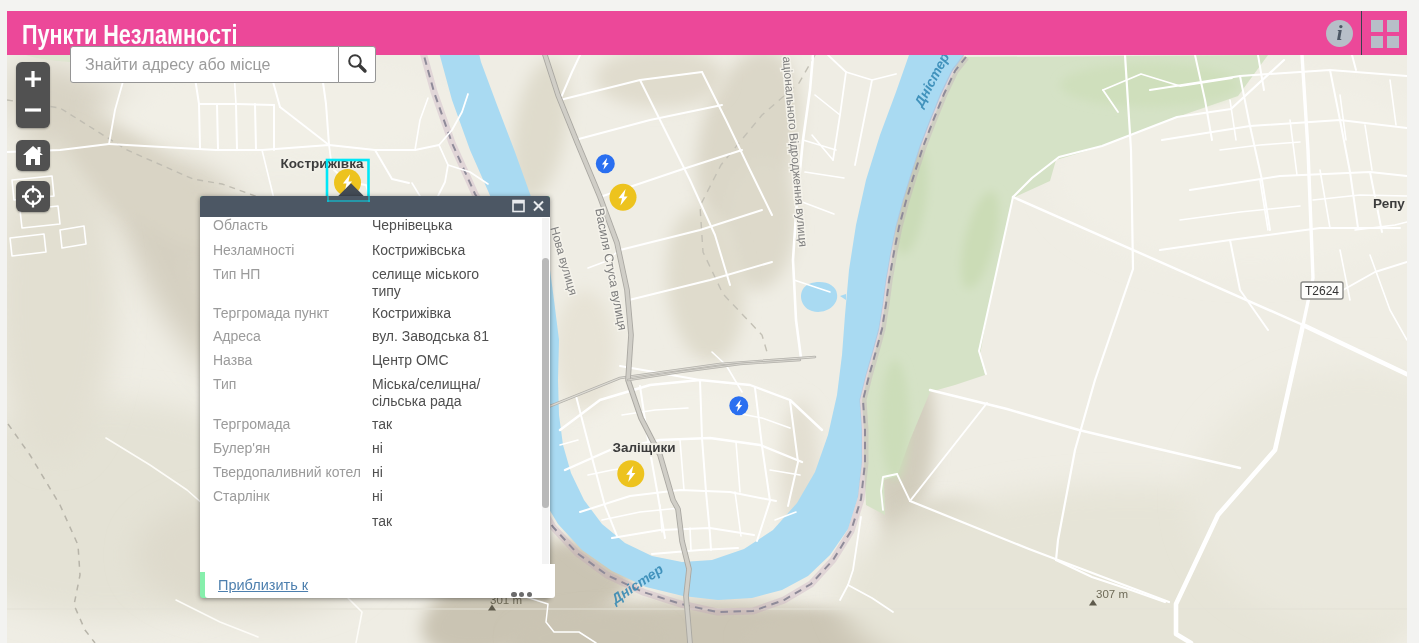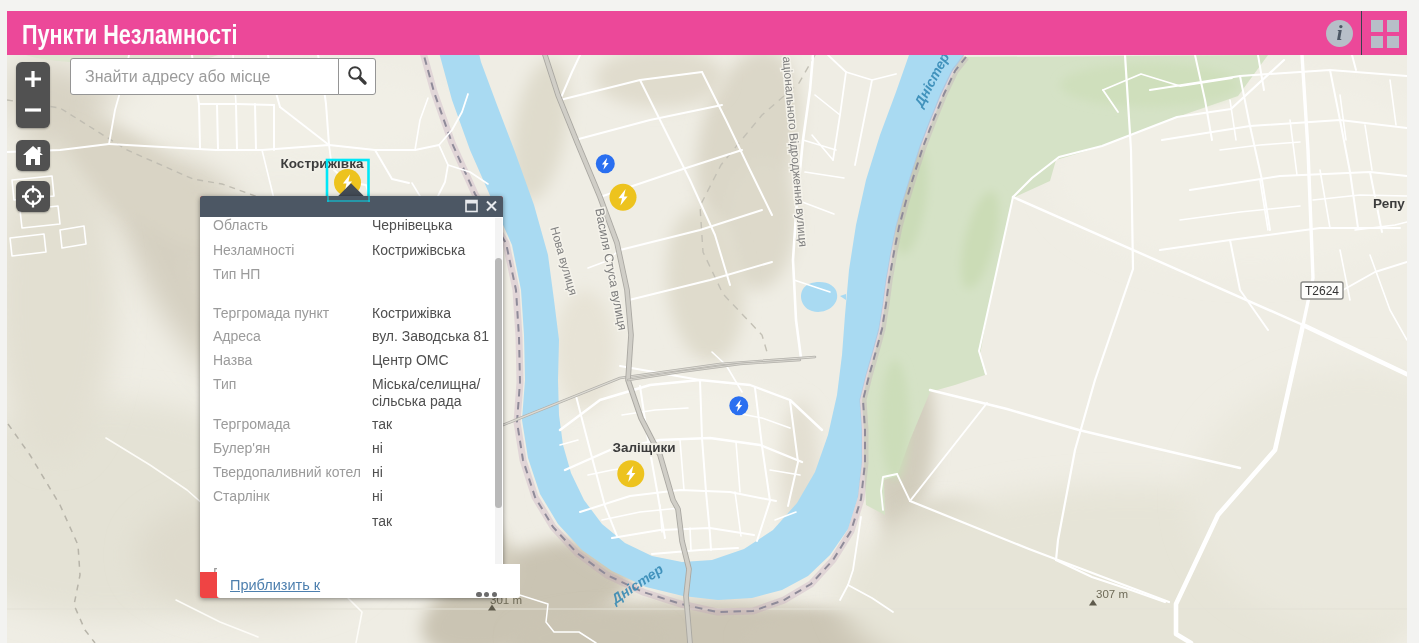--- a/index.html
+++ b/index.html
@@ -12,33 +12,33 @@
   .infocirc{position:absolute;left:1319px;top:9px;width:27px;height:27px;border-radius:50%;background:#b7bfc8;color:#4c5764;text-align:center;}
   .infocirc span{font-family:"Liberation Serif",serif;font-style:italic;font-weight:bold;font-size:22px;line-height:26px;}
   .grid4{position:absolute;left:1364px;top:9px;width:27px;height:27px;}
   .grid4 i{position:absolute;width:12px;height:12px;background:#b7bfc8;}
   
   .ctl{position:absolute;background:#515151;border-radius:6px;box-shadow:0 1px 2px rgba(0,0,0,.3);}
   #zoomctl{left:16px;top:62px;width:34px;height:66px;}
   #homectl{left:16px;top:140px;width:34px;height:31px;}
   #locctl{left:16px;top:181px;width:34px;height:31px;}
   
-  #search{position:absolute;left:70px;top:58px;width:306px;height:37px;}
+  #search{position:absolute;left:70px;top:46px;width:306px;height:37px;}
   #search input{position:absolute;left:0;top:0;width:269px;height:37px;border:1px solid #959595;border-radius:3px 0 0 3px;box-sizing:border-box;padding:0 0 0 14px;font-size:16px;color:#444;font-family:"Liberation Sans",sans-serif;outline:none;background:#fff;}
   #search input::placeholder{color:#9b9b9b;opacity:1;}
   #searchbtn{position:absolute;left:268px;top:0;width:38px;height:37px;background:#fff;border:1px solid #959595;border-radius:0 3px 3px 0;box-sizing:border-box;}
   
   #ppointer{position:absolute;left:342px;top:187px;width:18px;height:18px;background:#434b55;transform:rotate(45deg);}
-  #popup{position:absolute;left:200px;top:196px;width:303px;height:402px;background:#ef4444;border-radius:3px;box-shadow:0 1px 5px rgba(0,0,0,.45);}
+  #popup{position:absolute;left:200px;top:196px;width:303px;height:402px;background:#86efac;border-radius:3px;box-shadow:0 1px 5px rgba(0,0,0,.45);padding-left:47px;}
   #popup .phead{position:absolute;left:0;top:0;width:100%;height:21px;background:#4c5764;border-radius:3px 3px 0 0;}
   #popup .pbody{position:absolute;left:0;top:21px;width:100%;height:355px;overflow:hidden;background:#fff;}
   .prow{position:absolute;font-size:14px;line-height:17px;}
   .plab{color:#9b9b9b;left:13px;width:152px;}
   .pval{color:#4f4f4f;left:172px;width:122px;}
-  #pfoot{position:absolute;left:17px;top:368px;width:100%;height:34px;background:#fff;border-radius:0 0 3px 3px;}
+  #pfoot{position:absolute;left:5px;top:368px;width:100%;height:34px;background:#fff;border-radius:0 0 3px 3px;}
   #pfoot a{position:absolute;left:13px;top:13px;font-size:14.5px;color:#4d7fae;text-decoration:underline;}
   .dots{position:absolute;right:23px;top:19px;}
   .dots i{display:inline-block;width:5.5px;height:5.5px;border-radius:50%;background:#6b6b6b;margin-left:2.2px;}
   #sbar{position:absolute;right:1.5px;top:22px;width:7px;height:356px;background:#f3f3f3;}
   #sthumb{position:absolute;right:1.5px;top:62px;width:7px;height:250px;background:#b9b9b9;border-radius:4px;}
   .cyanline{position:absolute;background:rgba(0,215,235,.5);}
 </style>
 </head>
 <body>
 <div id="stage">
@@ -339,20 +339,21 @@
       <svg style="position:absolute;right:5px;top:3px" width="13" height="14" viewBox="0 0 13 14">
         <path d="M2 2.5 L11 11.5 M11 2.5 L2 11.5" stroke="#e8eaed" stroke-width="2"></path>
       </svg>
     </div>
     <div class="pbody" id="pbody">
       <div class="prow plab" style="top:0px">Область</div>
         <div class="prow pval" style="top:0px">Чернівецька</div>
       <div class="prow plab" style="top:24.5px">Незламності</div>
         <div class="prow pval" style="top:24.5px">Кострижівська</div>
       <div class="prow plab" style="top:49px">Тип НП</div>
+        <div class="prow pval" style="top:49px">селище міського<br>типу</div>
       <div class="prow plab" style="top:88px">Тергромада пункт</div>
         <div class="prow pval" style="top:88px">Кострижівка</div>
       <div class="prow plab" style="top:111px">Адреса</div>
         <div class="prow pval" style="top:111px;width:126px;white-space:nowrap">вул. Заводська 81</div>
       <div class="prow plab" style="top:134.5px">Назва</div>
         <div class="prow pval" style="top:134.5px">Центр ОМС</div>
       <div class="prow plab" style="top:158.5px">Тип</div>
         <div class="prow pval" style="top:158.5px">Міська/селищна/<br>сільська рада</div>
       <div class="prow plab" style="top:199px">Тергромада</div>
         <div class="prow pval" style="top:199px">так</div>

